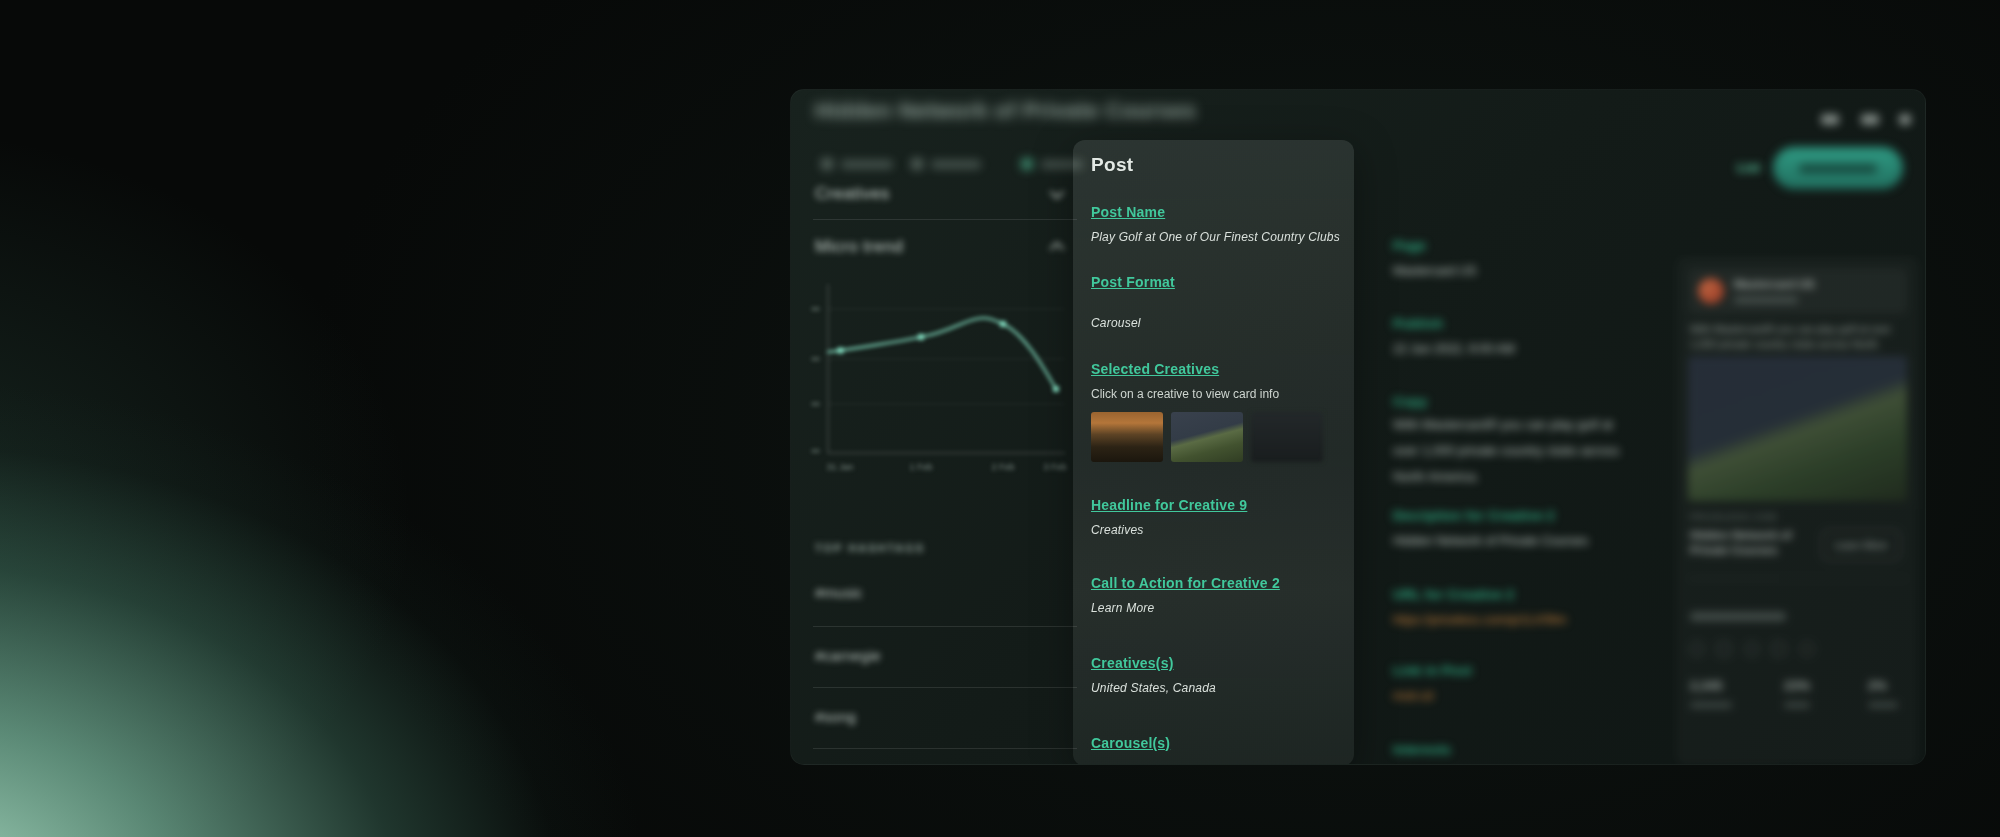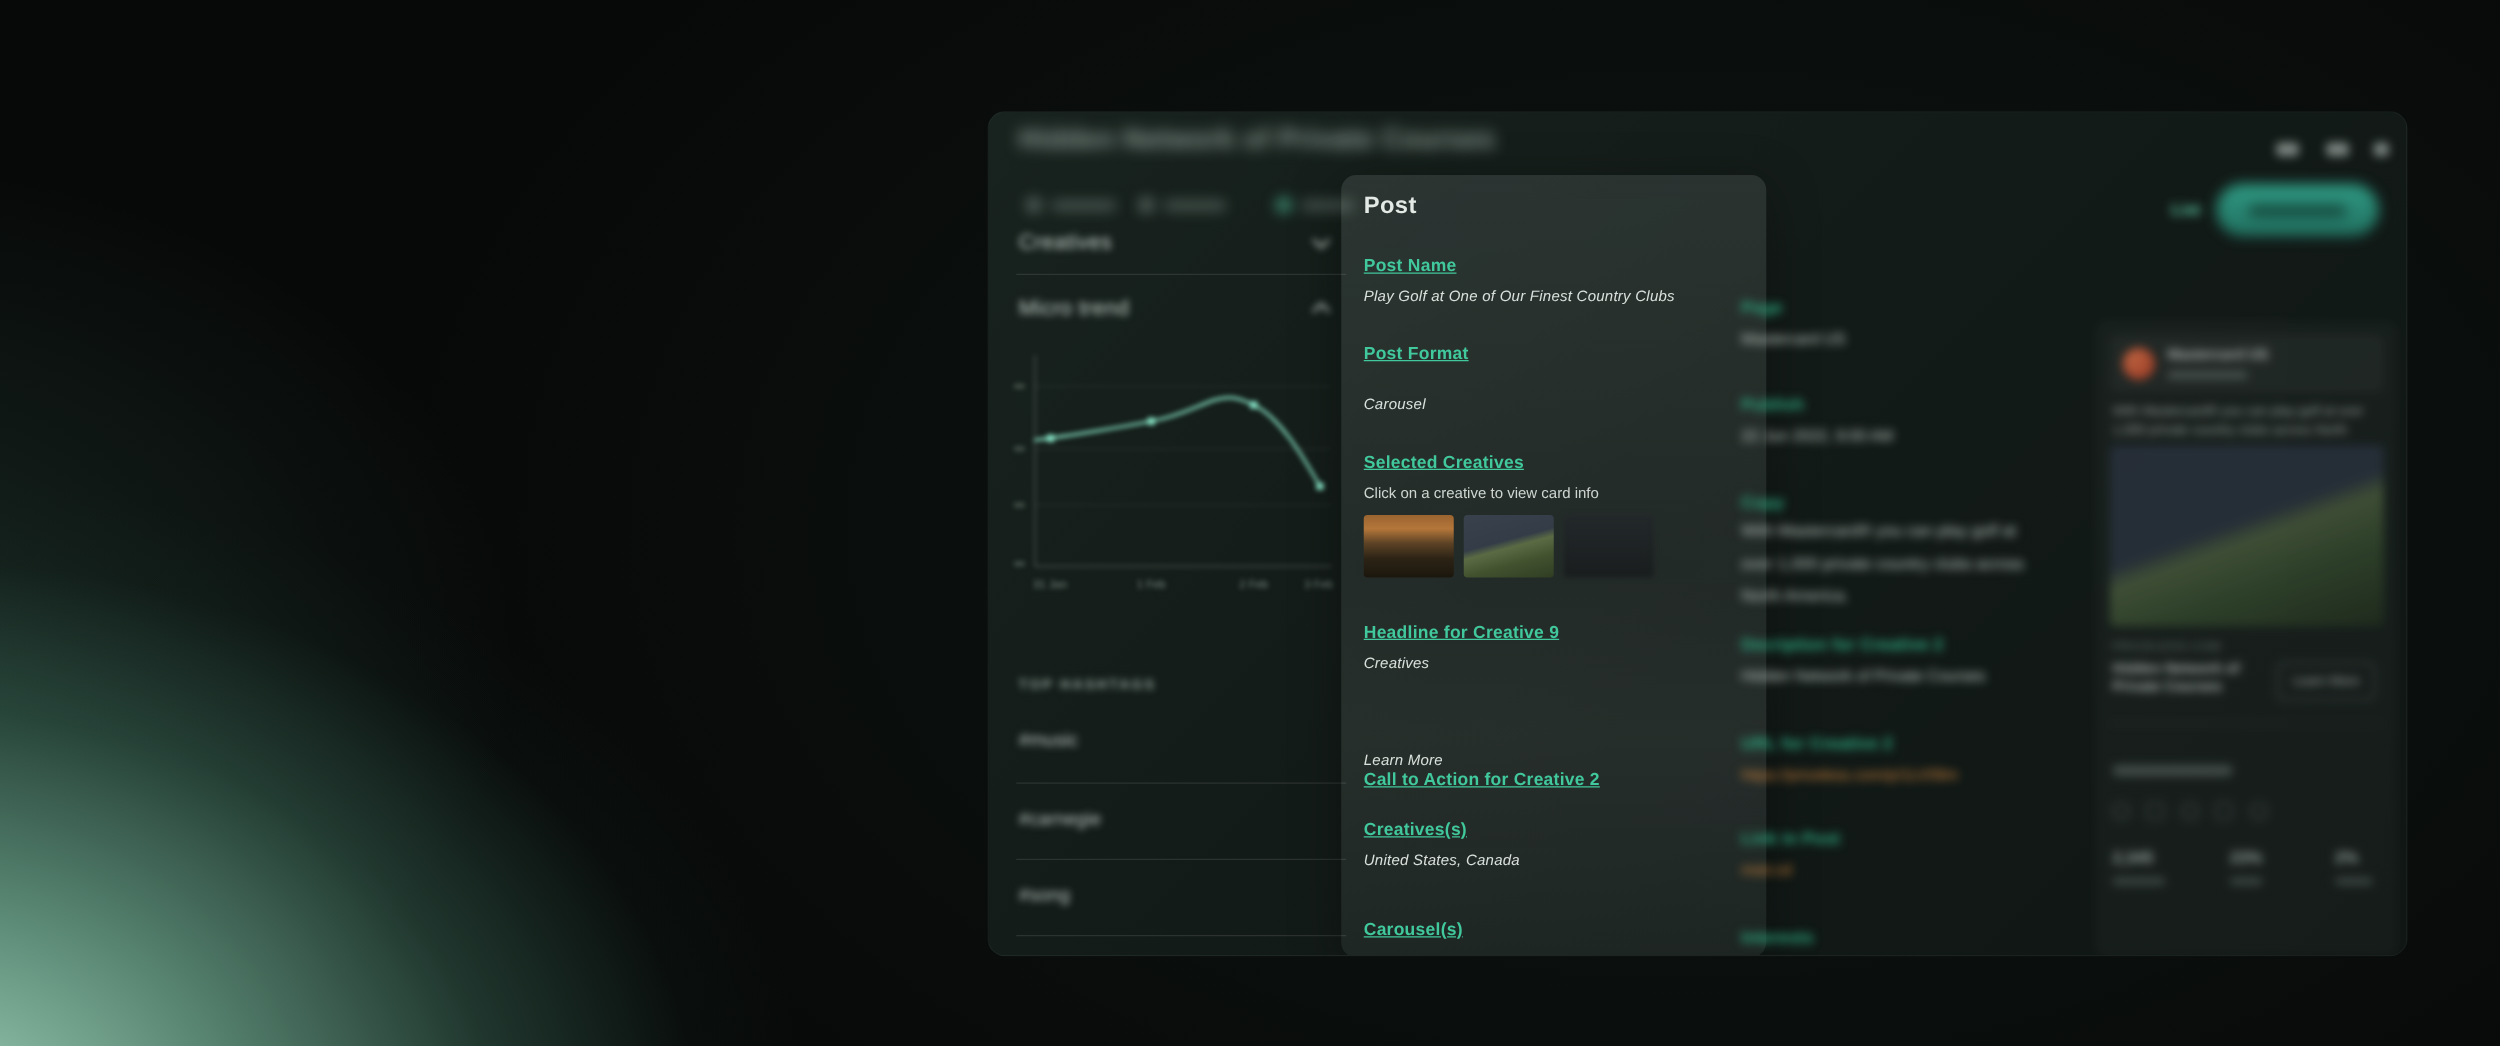--- a/index.html
+++ b/index.html
@@ -46,21 +46,21 @@
   }
   .pill-inner { width:78px; height:9px; border-radius:4px; background:rgba(8,22,18,0.55); }
 
   .sec-label { font-size:17px; color:#c6d1cb; letter-spacing:.3px; }
   .divider { height:1px; background:rgba(255,255,255,0.10); }
 
   .hashtags-title { font-size:11px; font-weight:700; letter-spacing:2px; color:#93a49c; }
   .hashtag { font-size:15px; color:#b6c1bb; }
 
   .modal {
-    position:absolute; left:282px; top:50px; width:340px; height:626px; border-radius:12px;
+    position:absolute; left:282px; top:50px; width:281px; height:626px; border-radius:12px;
     background:linear-gradient(180deg, rgba(233,243,238,0.105) 0%, rgba(233,243,238,0.075) 50%, rgba(233,243,238,0.095) 72%, rgba(233,243,238,0.06) 100%);
     box-shadow:0 10px 40px rgba(0,0,0,0.35);
   }
   .modal-title { font-size:19px; font-weight:700; color:#e3e9e5; letter-spacing:.3px; }
   .m-lbl { font-size:14px; font-weight:700; color:#41c89c; letter-spacing:.2px;text-decoration:underline; }
   .m-val { font-size:12px; color:#dae1dc; letter-spacing:.2px;font-style:italic; }
   .m-hint { font-size:12px; color:#cfd6d1; }
 
   .thumb { width:72px; height:50px; border-radius:3px; overflow:hidden; }
   .thumb1 { background:linear-gradient(180deg,#9a6430 0%, #b4763a 22%, #5d4325 45%, #2c2315 70%, #1b160d 100%); }
@@ -194,21 +194,21 @@
 
       <div class="abs m-lbl" style="left:18px; top:221px;">Selected Creatives</div>
       <div class="abs m-hint" style="left:18px; top:247px;">Click on a creative to view card info</div>
       <div class="abs thumb thumb1" style="left:18px;  top:272px;"></div>
       <div class="abs thumb thumb2" style="left:98px;  top:272px;"></div>
       <div class="abs thumb thumb3" style="left:178px; top:272px;"></div>
 
       <div class="abs m-lbl" style="left:18px; top:357px;">Headline for Creative 9</div>
       <div class="abs m-val" style="left:18px; top:383px;">Creatives</div>
 
-      <div class="abs m-lbl" style="left:18px; top:435px;margin-top:40px;">Call to Action for Creative 2</div>
+      <div class="abs m-lbl" style="left:18px; top:435px;">Call to Action for Creative 2</div>
       <div class="abs m-val" style="left:18px; top:461px;">Learn More</div>
 
       <div class="abs m-lbl" style="left:18px; top:515px;">Creatives(s)</div>
       <div class="abs m-val" style="left:18px; top:541px;">United States, Canada</div>
 
       <div class="abs m-lbl" style="left:18px; top:595px;">Carousel(s)</div>
     </div>
 
     <div class="abs blur4" style="left:602px; top:0; width:260px; height:676px;">
       <div class="abs det-lbl" style="left:0; top:148px;">Page</div>

